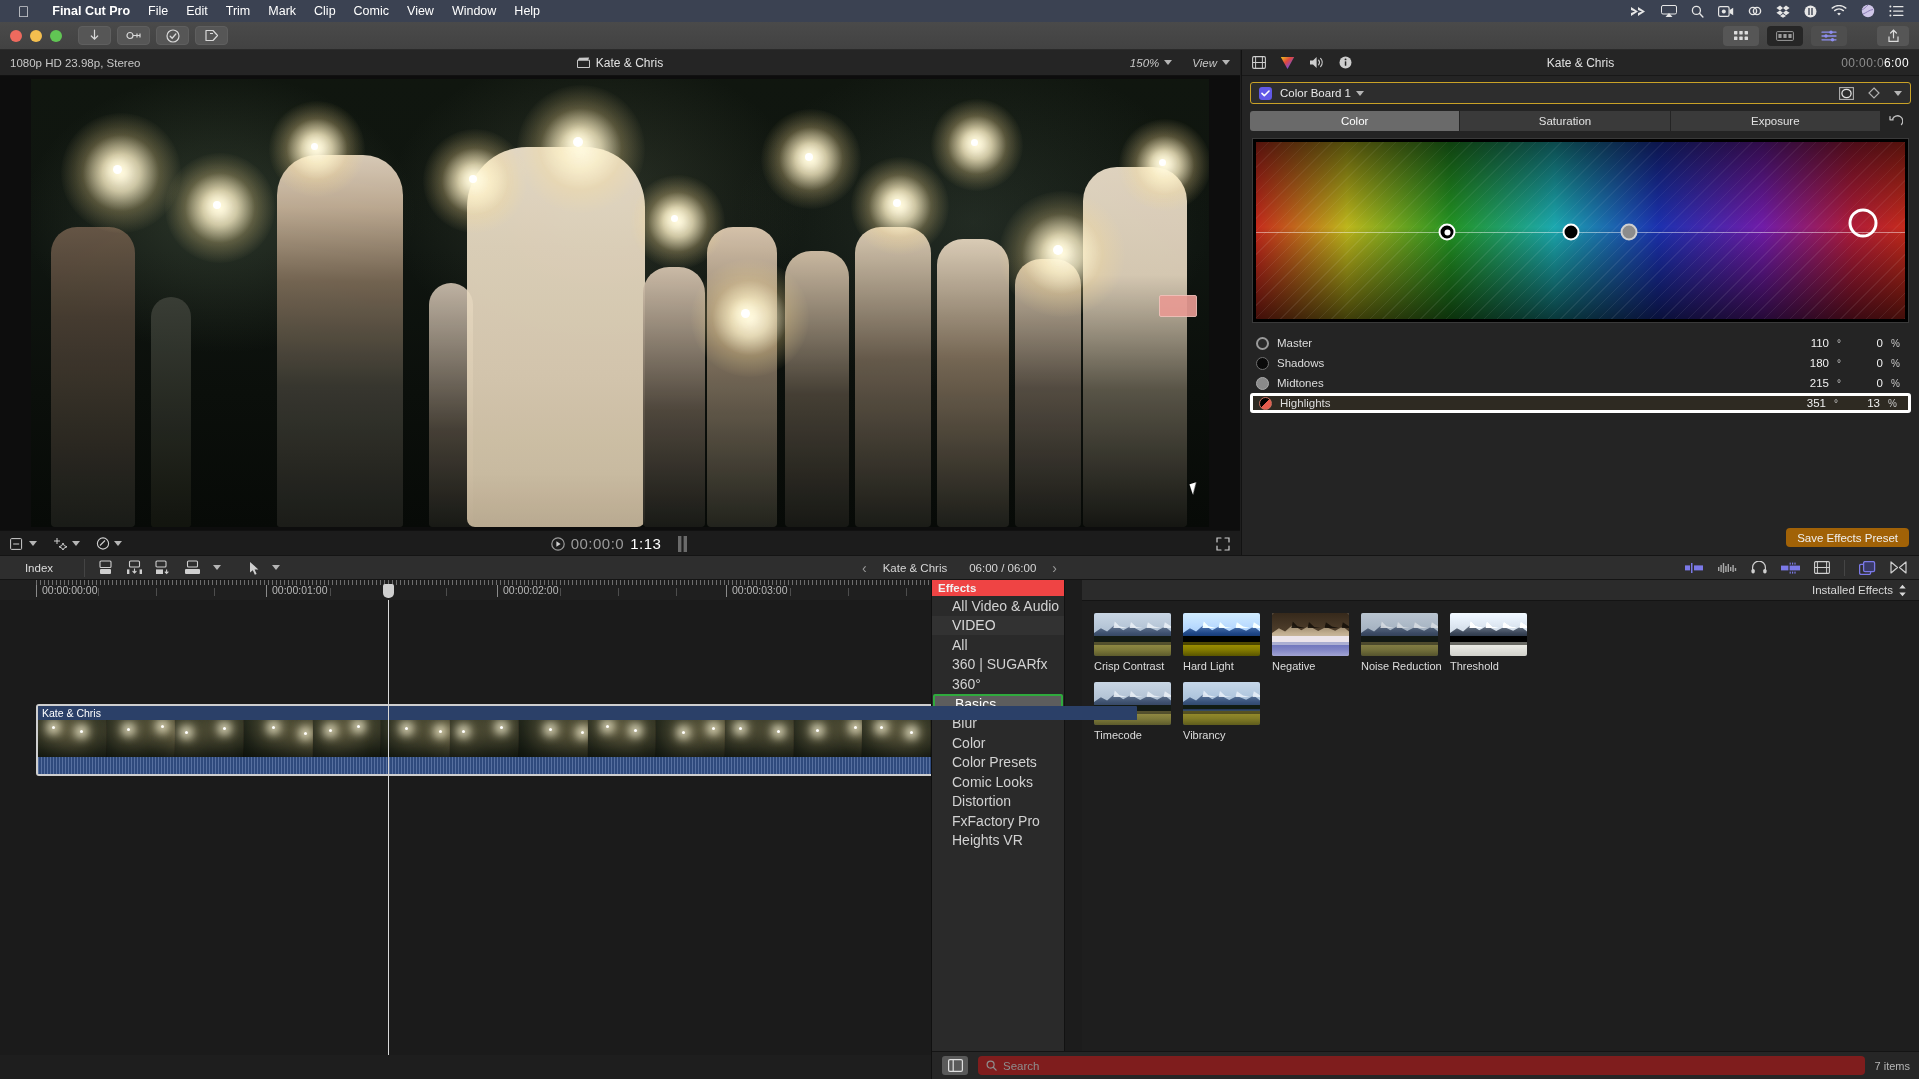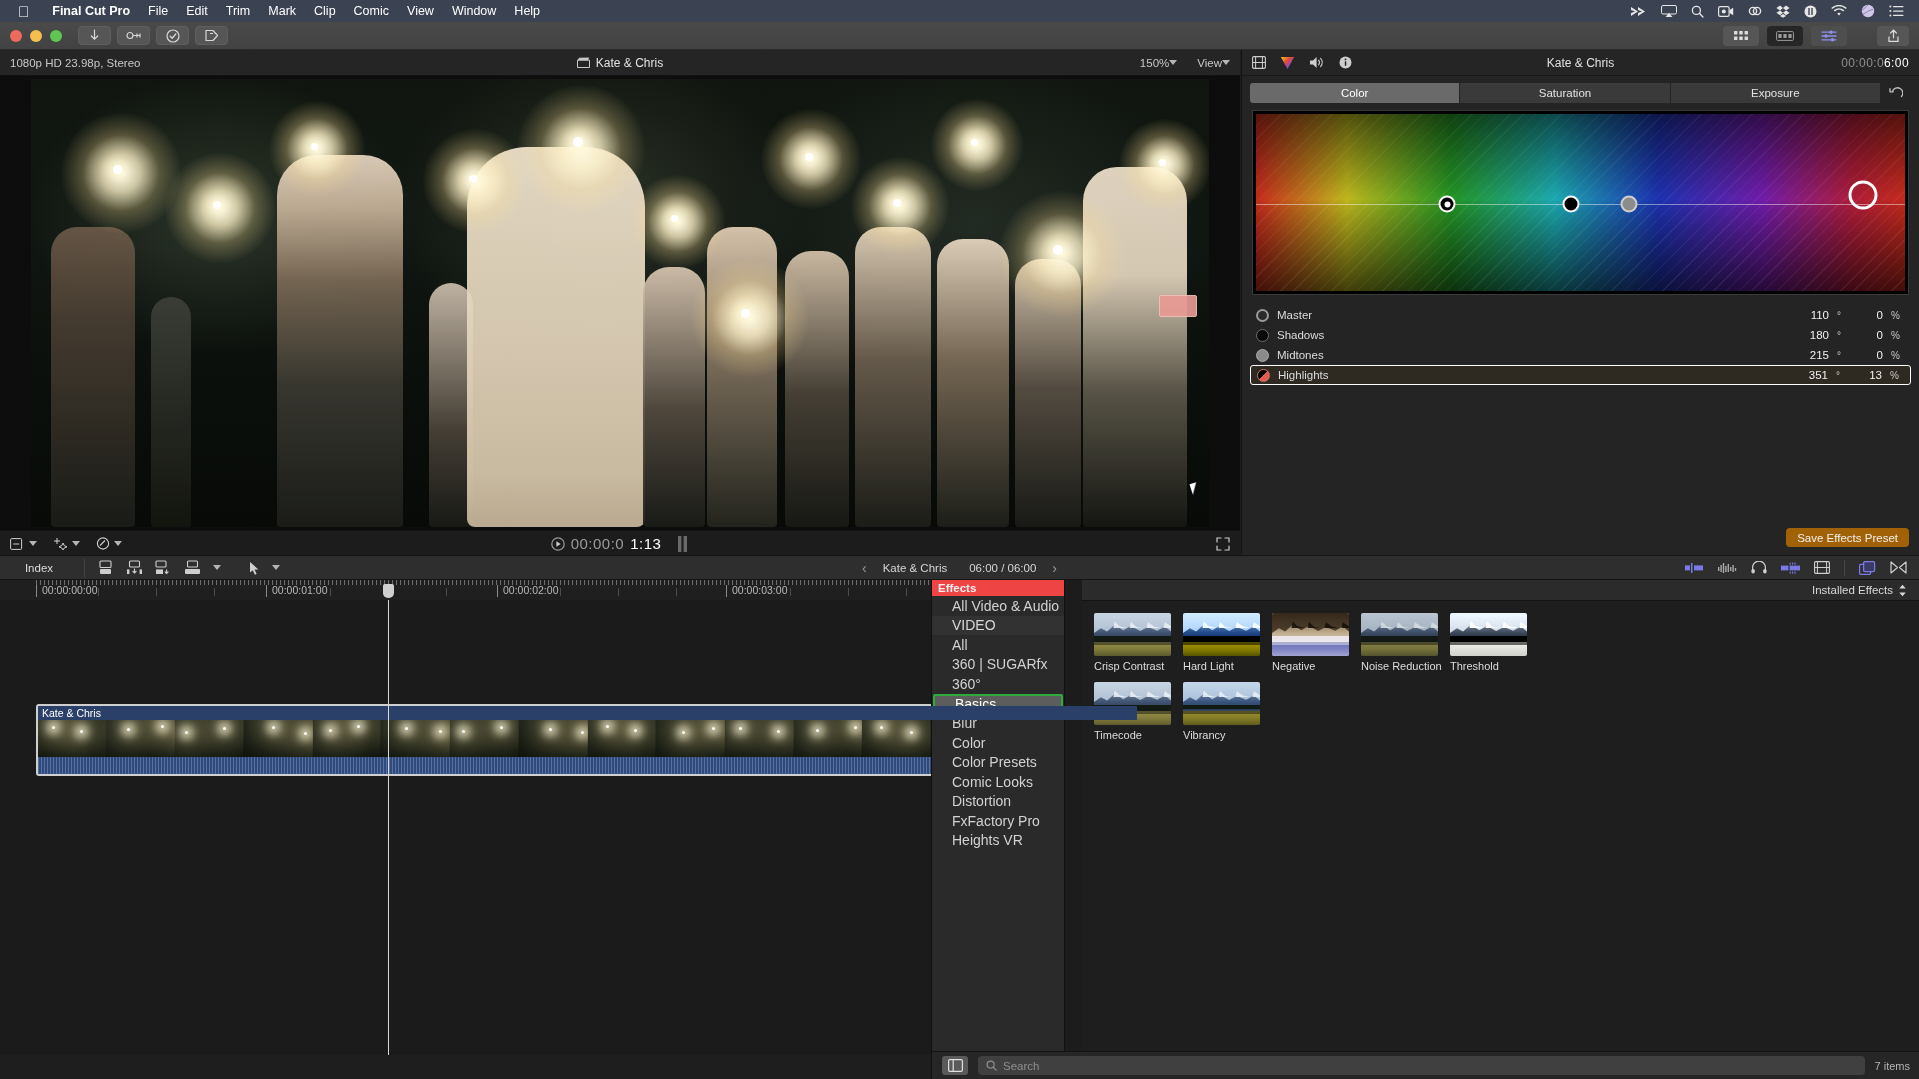--- a/index.html
+++ b/index.html
@@ -37,21 +37,21 @@
   .tb-share { width:32px; height:20px; border-radius:4px; background:#565656;
     display:flex;align-items:center;justify-content:center;color:#dcdcdc;margin-left:22px;}
 
   
   .viewer-header { position:absolute; left:0; top:50px; width:1240px; height:26px;
     background:#252525; border-bottom:1px solid #111; display:flex; align-items:center;
     padding:0 10px; color:#c8c8c8; font-size:11.5px; }
   .vh-title { position:absolute; left:0; right:0; text-align:center; display:flex;
     justify-content:center; align-items:center; gap:6px; pointer-events:none; }
   .vh-right { margin-left:auto; display:flex; align-items:center; gap:20px; z-index:2;}
-  .vh-right span.ctl{display:flex;align-items:center;}
+  .vh-right span.ctl{display:flex;align-items:center;gap:5px;font-style:italic;}
   .chev { display:inline-block; width:0;height:0; border-left:4px solid transparent;
     border-right:4px solid transparent; border-top:5px solid #b5b5b5; }
 
   
   .viewer { position:absolute; left:0; top:76px; width:1240px; height:454px; background:#0d0d0d;
     display:flex; align-items:center; justify-content:center; }
   .vid { position:relative; width:1178px; height:448px; overflow:hidden;
     background:#0b0d10; }
   .vid .night { position:absolute; inset:0;
     background:
@@ -126,21 +126,21 @@
   .puck.master { width:17px;height:17px;background:#000;border:2px solid #fff;
     display:flex;align-items:center;justify-content:center; }
   .puck.master::after{content:"";width:6px;height:6px;border-radius:50%;background:#fff;}
   .puck.shadows { width:17px;height:17px;background:#000;border:2px solid #fff; }
   .puck.midtones { width:17px;height:17px;background:#8c8c8c;border:2px solid #cfcfcf; }
   .puck.highlights { width:29px;height:29px;background:transparent;border:3px solid #fff; }
 
   .cb-params { margin:10px 8px 0 8px; }
   .pm-row { height:20px; display:flex; align-items:center; padding:0 6px; gap:8px;
     font-size:11.5px; color:#dcdcdc; }
-  .pm-row.sel { border:1px solid #ffffff; border-radius:3px; background:#2e2a22; }
+  .pm-row.sel { border:3px solid #ffffff; border-radius:3px; background:#2e2a22; }
   .pm-swatch { width:13px;height:13px;border-radius:50%; }
   .pm-swatch.master{background:#2a2a2a;border:2px solid #9a9a9a;}
   .pm-swatch.shadows{background:#0a0a0a;border:1px solid #6f6f6f;}
   .pm-swatch.midtones{background:#8a8a8a;border:1px solid #aaa;}
   .pm-swatch.highlights{background:linear-gradient(135deg,#000 0 48%,#e45c4e 48% 100%);border:1px solid #c9705f;}
   .pm-label{flex:1;}
   .pm-v1{width:34px;text-align:right;color:#f0f0f0;}
   .pm-u1{width:12px;color:#c8c8c8;font-size:10px;}
   .pm-v2{width:26px;text-align:right;color:#f0f0f0;}
   .pm-u2{width:14px;color:#c8c8c8;font-size:10px;}
@@ -220,21 +220,21 @@
   .th-field{position:absolute;left:0;bottom:0;width:100%;height:33%;
     background:linear-gradient(180deg,#9a9147 0%,#7e7a3a 55%,#5d5b2c 100%);}
   .th-fence{position:absolute;left:0;bottom:26%;width:100%;height:3px;background:rgba(40,40,30,.6);}
 
   
   .fx-bottom { position:absolute; left:0; bottom:0; width:988px; height:28px;
     background:#262626; border-top:1px solid #141414; display:flex; align-items:center;
     padding:0 10px; gap:10px; }
   .fx-sidebtn { width:26px;height:19px;border-radius:3px;background:#5a5a5a;
     display:flex;align-items:center;justify-content:center;color:#e0e0e0;}
-  .fx-search { flex:1; height:19px; background:#404040; border-radius:4px; display:flex;
+  .fx-search { flex:1; height:19px; background:#7f1d1d; border-radius:4px; display:flex;
     align-items:center; gap:6px; padding:0 8px; color:#8e8e8e; font-size:11.5px; }
   .fx-count { color:#b5b5b5; font-size:11px; white-space:nowrap; }
 
   .ti { display:flex; align-items:center; justify-content:center; }
   svg { display:block; }
 </style>
 </head>
 <body>
 
 <div class="app">
@@ -551,20 +551,45 @@
               <circle cx="6.55" cy="3.4" r=".95" fill="#252525"></circle>
             </svg>
           </span>
       </div>
       <div class="insp-title">Kate &amp; Chris</div>
       <div class="insp-tc">
         <span class="dim">00:00:0</span><span class="b">6:00</span>
       </div>
     </div>
 
+    <div class="cb-row">
+      <span class="cbx">
+        <svg width="9" height="7" viewBox="0 0 9 7">
+            <path d="M1 3.4l2.3 2.3L8 1" stroke="#fff" stroke-width="1.6" fill="none" stroke-linecap="round" stroke-linejoin="round"></path>
+          </svg>
+        </span>
+      <span class="cb-name">
+        <span>Color Board 1</span>
+        <i class="chev"></i>
+        </span>
+      <span class="cb-right">
+        <span class="ti">
+          <svg width="15" height="13" viewBox="0 0 15 13">
+              <rect x="0.6" y="0.6" width="13.8" height="11.8" fill="none" stroke="#b0b0b0" stroke-width="1.1"></rect>
+              <ellipse cx="7.5" cy="6.5" rx="4.6" ry="4.2" fill="none" stroke="#e2e2e2" stroke-width="1.3"></ellipse>
+            </svg>
+          </span>
+        <span class="ti">
+          <svg width="12" height="12" viewBox="0 0 12 12">
+              <path d="M6 1l5 5-5 5-5-5z" fill="none" stroke="#b0b0b0" stroke-width="1.2"></path>
+            </svg>
+          </span>
+        <i class="chev"></i>
+      </span>
+    </div>
 
     <div class="cb-tabs">
       <div class="cb-tab sel">Color</div>
       <div class="cb-tab">Saturation</div>
       <div class="cb-tab">Exposure</div>
       <div class="cb-reset">
         <svg width="14" height="13" viewBox="0 0 14 13">
             <path d="M12.5 9.5A5.3 5.3 0 103.5 4.2" stroke="#c0c0c0" stroke-width="1.3" fill="none" stroke-linecap="round"></path>
             <path d="M1 1.6v3.2h3.2" stroke="#c0c0c0" stroke-width="1.3" fill="none" stroke-linecap="round" stroke-linejoin="round"></path>
           </svg>

